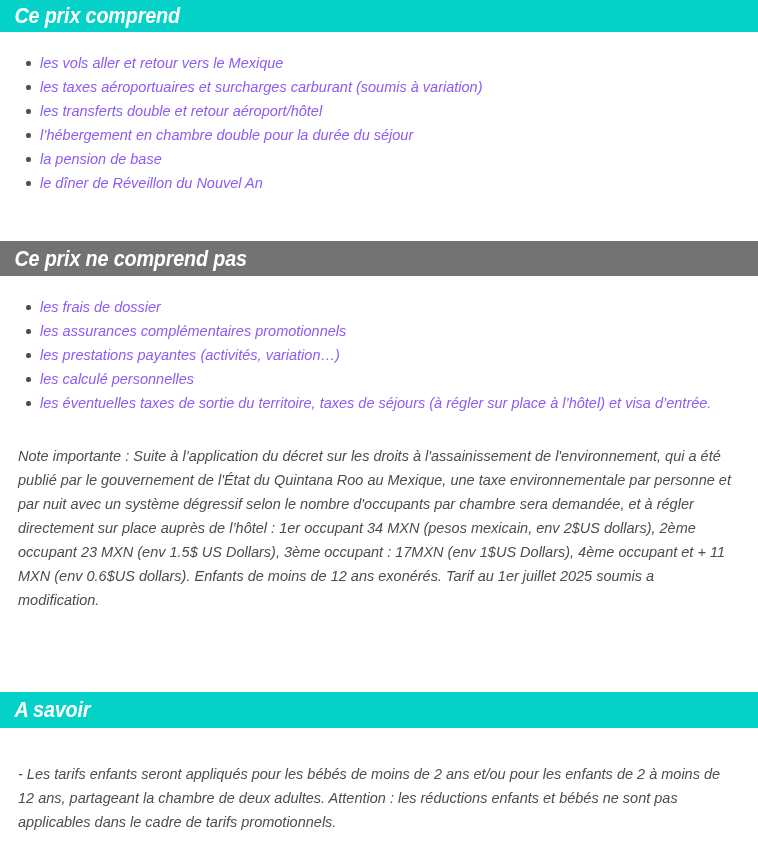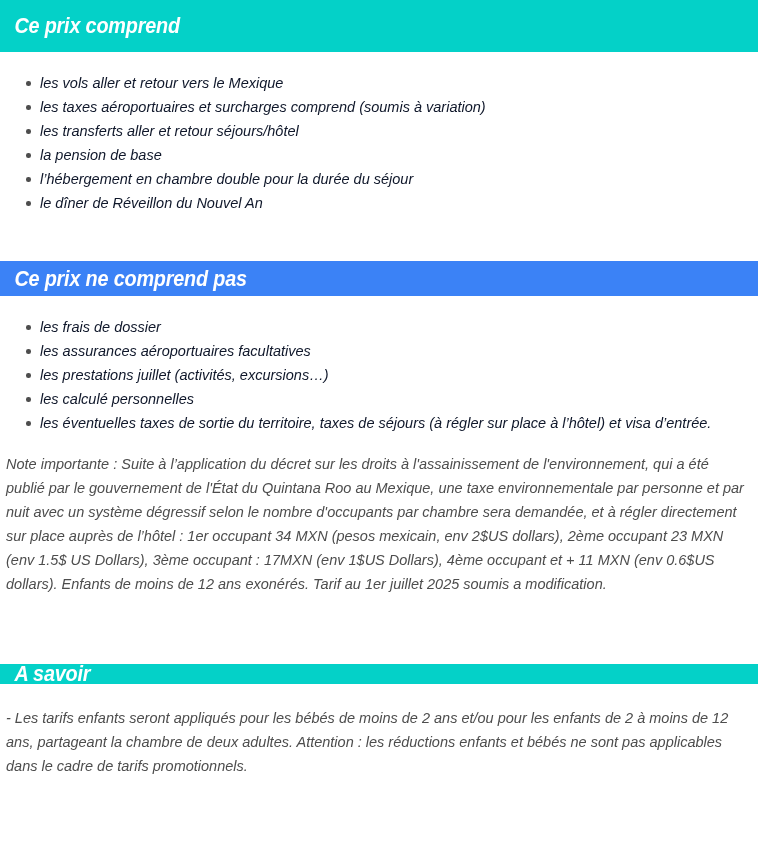--- a/index.html
+++ b/index.html
@@ -38,57 +38,57 @@
     font-size: 22px;
     line-height: 1;
     color: #ffffff;
     padding-left: 16px;
     letter-spacing: -0.2px;
     transform: scaleX(0.9);
     transform-origin: left center;
     white-space: nowrap;
   }
 
-  #bar-comprend  { height: 52px; margin-top: 0; }
+  #bar-comprend  { height: 32px; margin-top: 0; }
   #bar-necomprend{ height: 35px; margin-top: 0; }
-  #bar-asavoir   { height: 20px; margin-top: 0; }
+  #bar-asavoir   { height: 36px; margin-top: 0; }
 
   
   .bullet-list {
     list-style: none;
     margin: 0;
     padding: 0;
   }
   .bullet-list li {
     position: relative;
     font-style: italic;
     font-size: 14.5px;
     line-height: 24px;
-    color: #0f172a;
+    color: #8b5cf6;
     padding-left: 40px;
     white-space: nowrap;
   }
   .bullet-list li::before {
     content: "";
     position: absolute;
     left: 26px;
     top: 10px;
     width: 4.5px;
     height: 4.5px;
     border-radius: 50%;
     background: #4d4d4d;
   }
 
   
   .para {
     font-style: italic;
     font-size: 14.5px;
     line-height: 24px;
     color: #4d4d4d;
-    margin: 4px;
+    margin: 16px;
     padding: 0 6px 0 2px;
     text-align: left;
   }
 
   
   .sp-list-top   { height: 19px; }
   .sp-after-l1   { height: 46px; }
   .sp-after-l2   { height: 13px; }
   .sp-after-note { height: 64px; }
   .sp-asavoir-top{ height: 18px; }
@@ -99,39 +99,39 @@
 <div class="page">
 
   <div class="section-bar" id="bar-comprend" style="background: rgb(4, 209, 200);">
     <span class="section-title">Ce prix comprend</span>
   </div>
 
   <div class="sp-list-top"></div>
 
   <ul class="bullet-list">
     <li><span>les vols aller et retour vers le Mexique</span></li>
-    <li><span>les taxes aéroportuaires et surcharges comprend (soumis à variation)</span></li>
-    <li><span>les transferts aller et retour séjours/hôtel</span></li>
+    <li><span>les taxes aéroportuaires et surcharges carburant (soumis à variation)</span></li>
+    <li><span>les transferts double et retour aéroport/hôtel</span></li>
+    <li><span>l’hébergement en chambre double pour la durée du séjour</span></li>
     <li><span>la pension de base</span></li>
-    <li><span>l’hébergement en chambre double pour la durée du séjour</span></li>
     <li><span>le dîner de Réveillon du Nouvel An</span></li>
   </ul>
 
   <div class="sp-after-l1"></div>
 
-  <div class="section-bar" id="bar-necomprend" style="background: #3b82f6;">
+  <div class="section-bar" id="bar-necomprend" style="background: #737373;">
     <span class="section-title">Ce prix ne comprend pas</span>
   </div>
 
   <div class="sp-list-top"></div>
 
   <ul class="bullet-list">
     <li><span>les frais de dossier</span></li>
-    <li><span>les assurances aéroportuaires facultatives</span></li>
-    <li><span>les prestations juillet (activités, excursions…)</span></li>
+    <li><span>les assurances complémentaires promotionnels</span></li>
+    <li><span>les prestations payantes (activités, variation…)</span></li>
     <li><span>les calculé personnelles</span></li>
     <li><span>les éventuelles taxes de sortie du territoire, taxes de séjours (à régler sur place à l’hôtel) et visa d’entrée.</span></li>
   </ul>
 
   <div class="sp-after-l2"></div>
 
   <p class="para">Note importante : Suite à l’application du décret sur les droits à l'assainissement de l'environnement, qui a été publié par le gouvernement de l'État du Quintana Roo au Mexique, une taxe environnementale par personne et par nuit avec un système dégressif selon le nombre d'occupants par chambre sera demandée, et à régler directement sur place auprès de l’hôtel : 1er occupant 34 MXN (pesos mexicain, env 2$US dollars), 2ème occupant 23 MXN (env 1.5$ US Dollars), 3ème occupant : 17MXN (env 1$US Dollars), 4ème occupant et + 11 MXN (env 0.6$US dollars). Enfants de moins de 12 ans exonérés. Tarif au 1er juillet 2025 soumis a modification.</p>
 
   <div class="sp-after-note"></div>
 

